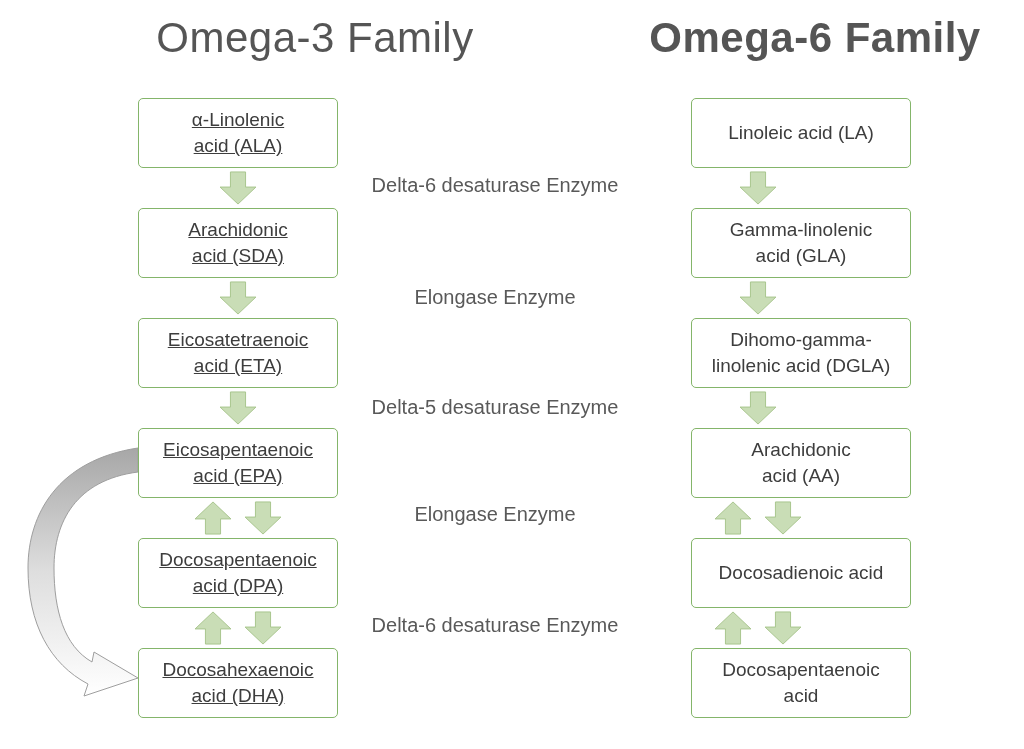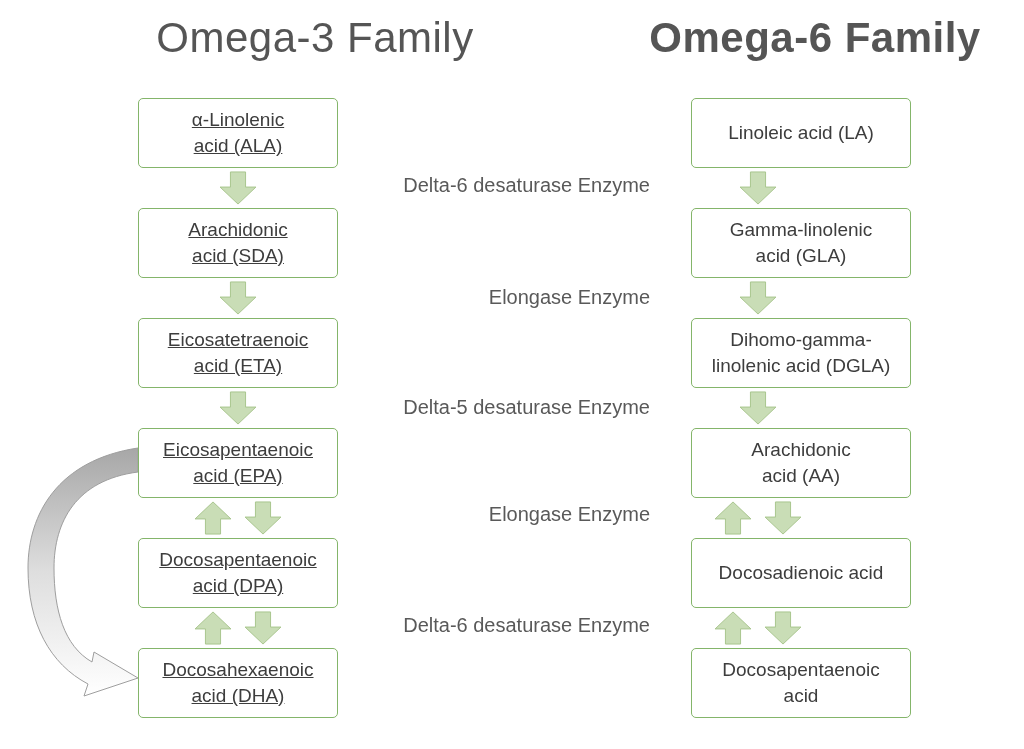--- a/index.html
+++ b/index.html
@@ -25,21 +25,21 @@
   .node.r { left:648px; width:220px;margin-left:43px; }
 
   .arrow-zone {
     position:absolute; height:36px; display:flex; gap:12px;
     align-items:center; justify-content:center; z-index:1;
   }
   .arrow-zone.l { left:138px; width:200px; }
   .arrow-zone.r { left:648px; width:220px; }
 
   .enzyme-label {
-    position:absolute; left:340px; width:310px; text-align:right;
+    position:absolute; left:340px; width:310px; text-align:center;
     font-size:20px; color:#595959;
   }
 
   .curve-wrap { position:absolute; left:22px; top:442px; z-index:1; }
 </style>
 </head>
 <body>
 
 <div class="canvas">
 

